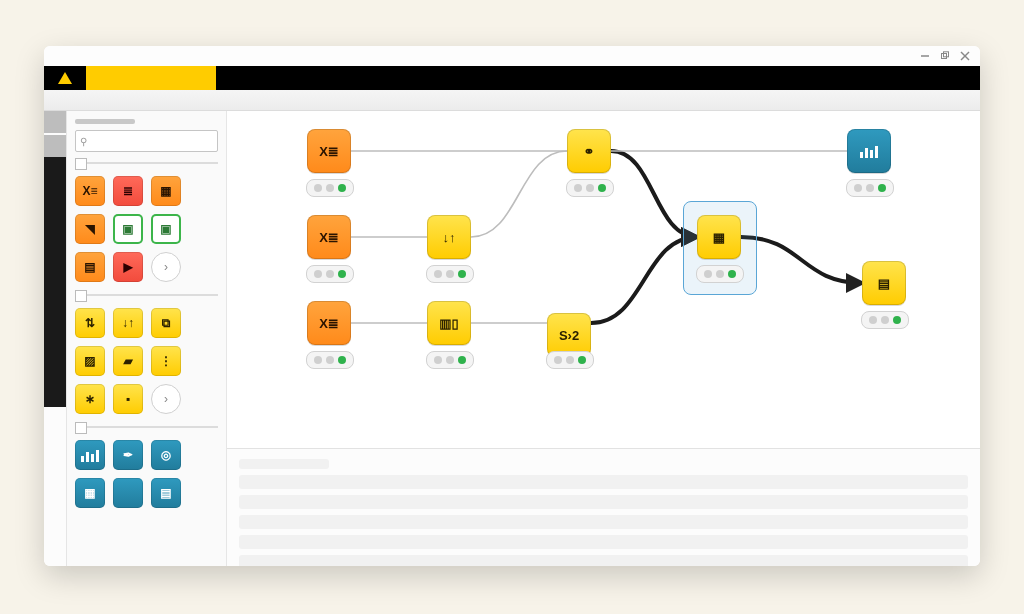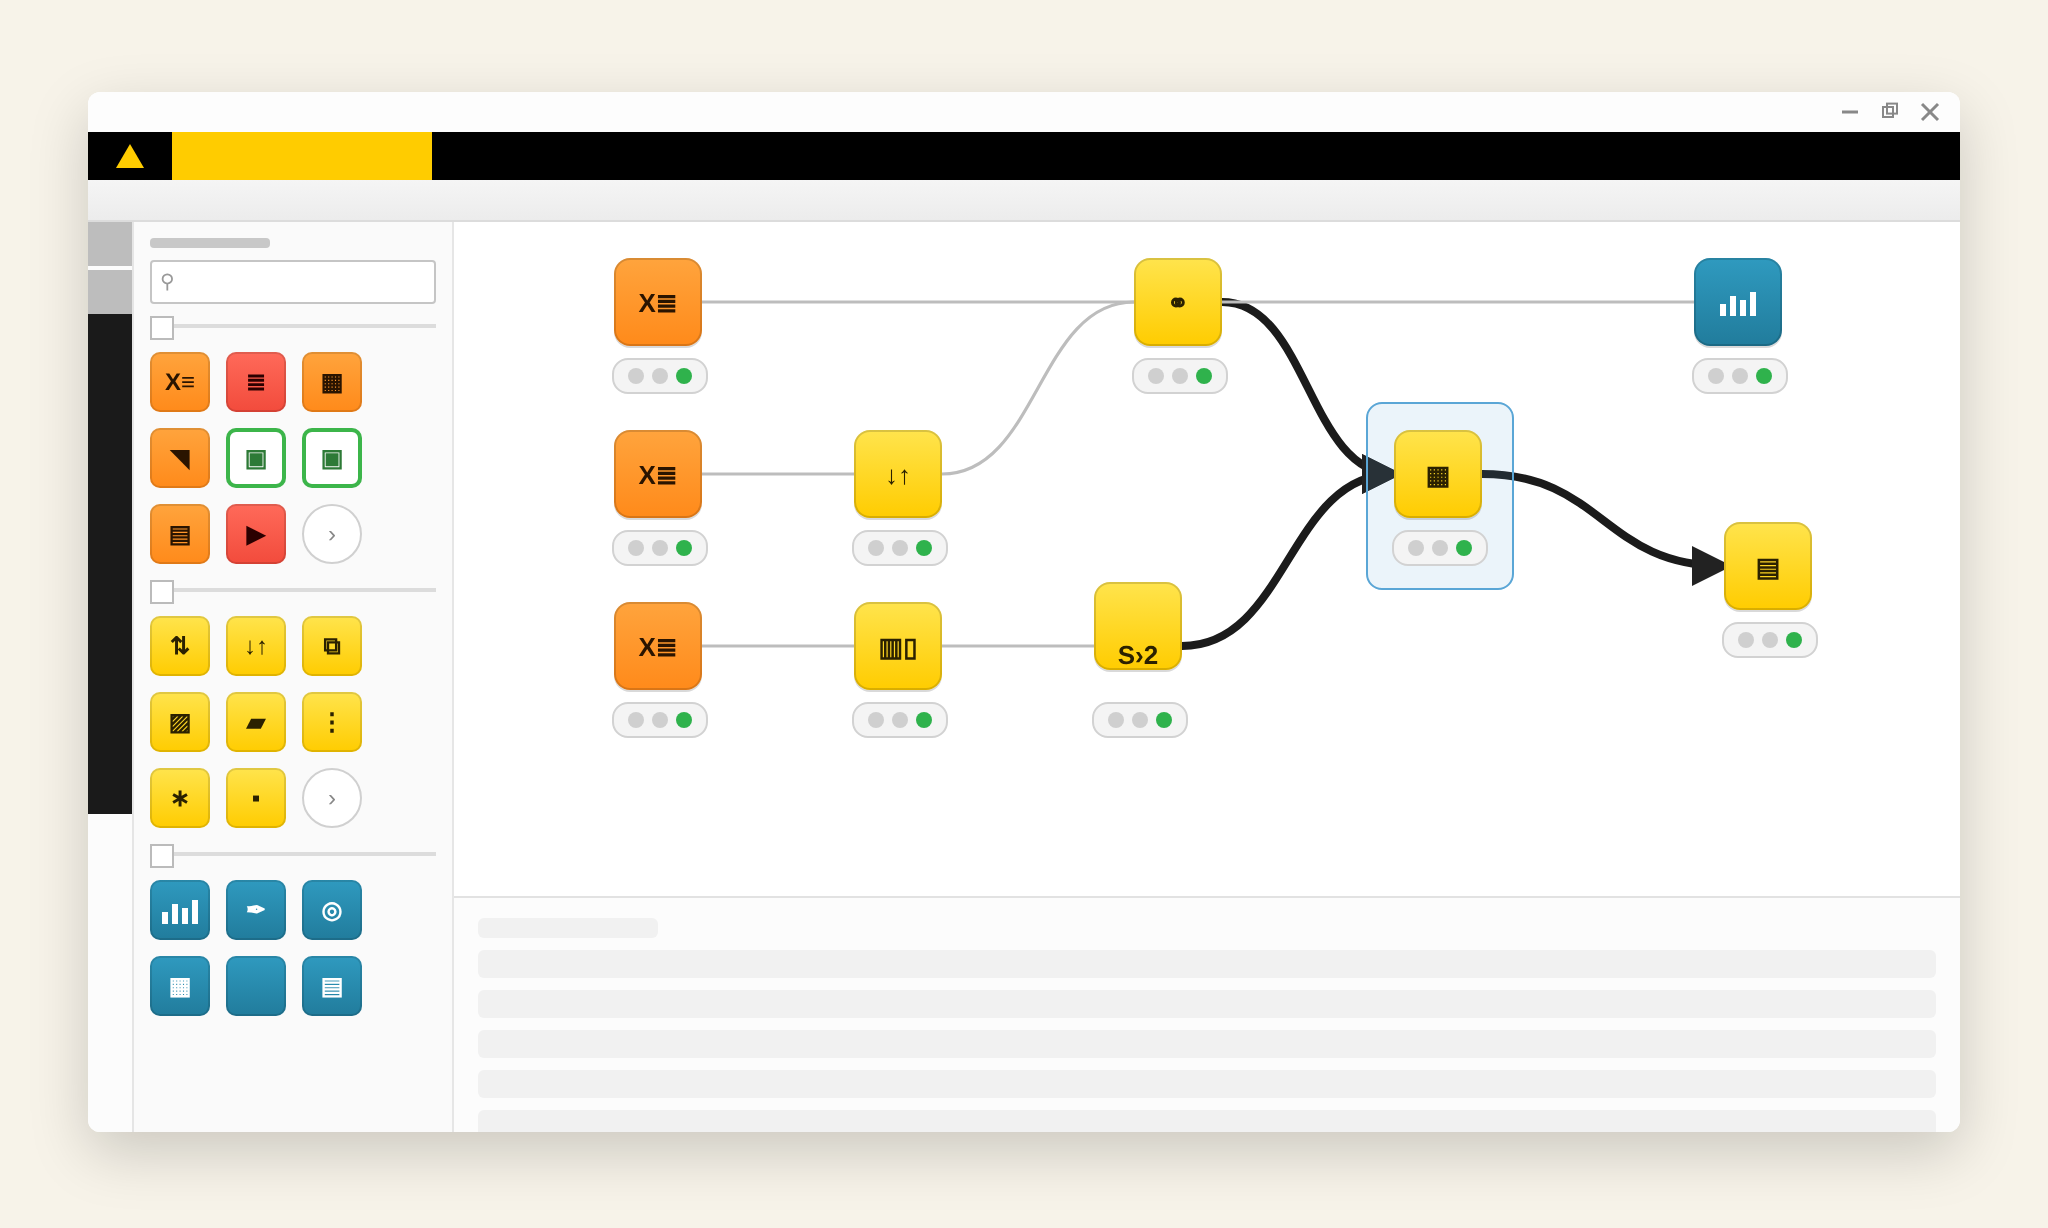--- a/index.html
+++ b/index.html
@@ -466,21 +466,21 @@
               <div class="dot active"></div>
             </div>
             <div class="node c-yellow" style="left: 200px; top: 190px;">
               <span>▥▯</span>
             </div>
             <div class="port" style="left: 199px; top: 240px;">
               <div class="dot"></div>
               <div class="dot"></div>
               <div class="dot active"></div>
             </div>
-            <div class="node c-yellow" style="left: 320px; top: 180px; align-items: flex-end;">
+            <div class="node c-yellow" style="left: 320px; top: 202px;">
               <span>S›2</span>
             </div>
             <div class="port" style="left: 319px; top: 240px;">
               <div class="dot"></div>
               <div class="dot"></div>
               <div class="dot active"></div>
             </div>
             <div class="node c-yellow" style="left: 340px; top: 18px;">
               <span>⚭</span>
             </div>

